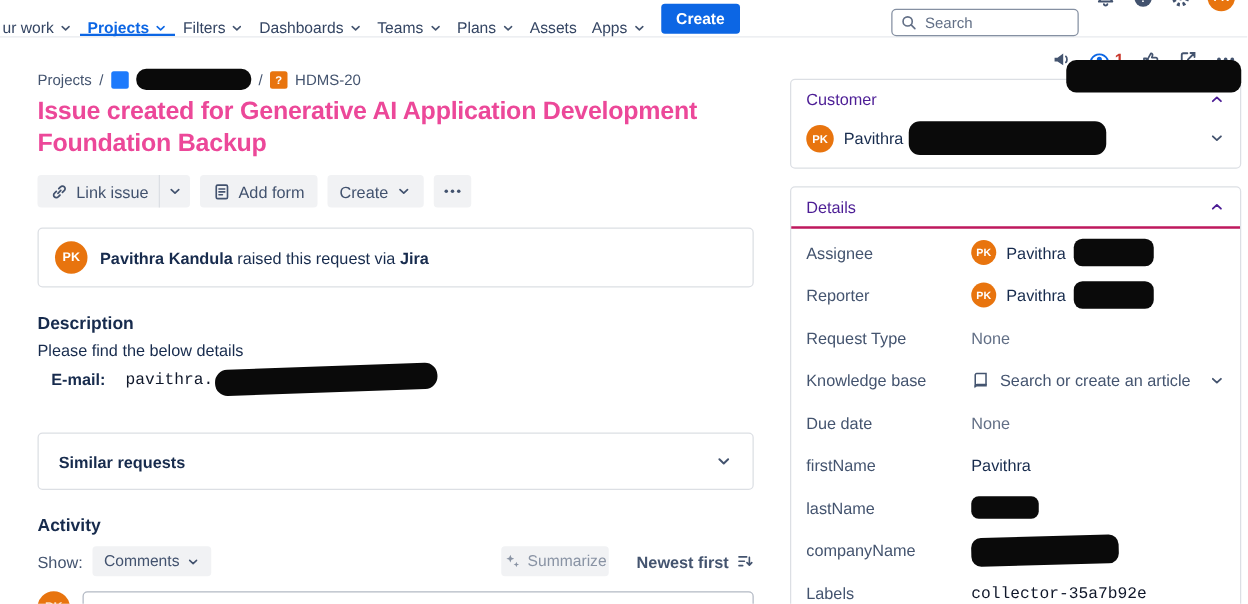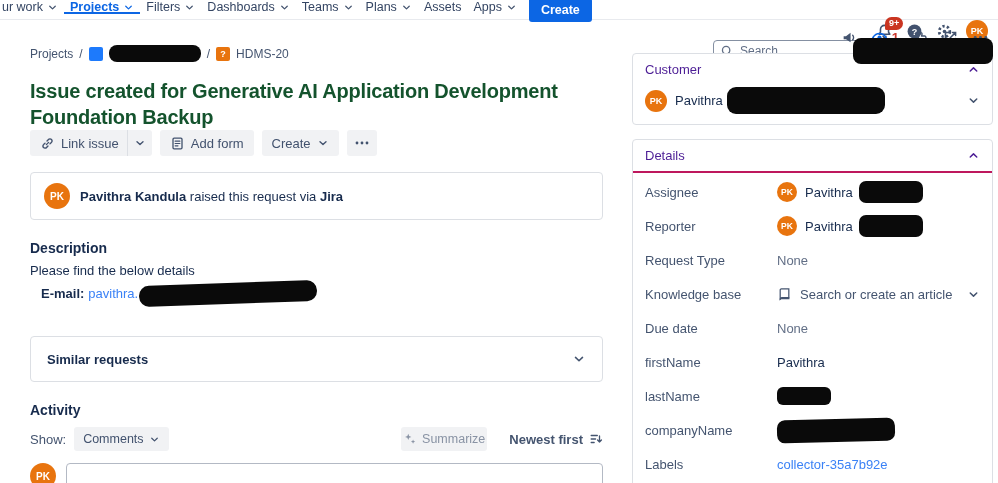--- a/index.html
+++ b/index.html
@@ -2,21 +2,21 @@
 <html><head>
 <meta charset="utf-8">
 <style>
   * { box-sizing:border-box; margin:0; padding:0; }
   html,body { width:998px; height:483px; overflow:hidden; }
   body { font-family:"Liberation Sans",sans-serif; font-size:13px; color:#172B4D; background:#fff; }
   svg { flex:none; display:block; }
   .redact { display:inline-block; background:#0a0a0a; flex:none; }
 
   
-  .topnav { height:20px; display:flex; align-items:flex-start; border-bottom:1px solid #E8EAEE; padding-right:10px; }
+  .topnav { height:30px; display:flex; align-items:flex-end; border-bottom:1px solid #E8EAEE; padding-right:10px; }
   .nav-items { display:flex; align-items:stretch; }
   .nav-item { display:flex; align-items:center; gap:4px; padding:0 6px; font-size:12.5px; color:#344563; cursor:pointer; white-space:nowrap; }
   .nav-item:first-child { padding-left:2px; }
   .nav-item svg { color:#44546F; }
   .nav-item.active { color:#0C66E4; box-shadow:inset 0 -2px 0 #0C66E4; font-weight:bold; }
   .nav-item.active svg { color:#0C66E4; }
   .create-btn { align-self:center; margin-left:6px; background:#0C66E4; color:#fff; border:none; border-radius:3px; font-size:12.5px; font-weight:bold; padding:0 12px; height:24px; cursor:pointer; font-family:inherit; }
   .nav-right { margin-left:auto; display:flex; align-items:center; gap:13px; }
   .search-box { position:relative; display:flex;margin-top:40px; }
   .search-box > svg { position:absolute; left:7px; top:50%; transform:translateY(-50%); color:#626F86; }
@@ -34,37 +34,37 @@
   .left-col { width:573px; margin-left:30px; }
   .right-col { width:361px; margin-left:29px; position:relative; }
 
   
   .breadcrumb { margin-top:25px; display:flex; align-items:center; gap:6px; font-size:12px; color:#44546F; }
   .breadcrumb a { color:#44546F; text-decoration:none; cursor:pointer; }
   .proj-ic { width:14px; height:14px; border-radius:2px; background:#1D7AFC; }
   .req-ic { width:14px; height:14px; border-radius:2px; background:#E8740E; color:#fff; font-size:9px; font-weight:bold; display:flex; align-items:center; justify-content:center; }
   .r-bc { width:92px; height:17px; border-radius:8px; }
 
-  .title { margin-top:16px; font-size:20px; line-height:26px; font-weight:bold; letter-spacing:-0.2px; color:#14532d; }
-
-  .toolbar { margin-top:0; display:flex; align-items:flex-start; gap:8px; }
+  .title { margin-top:4px; font-size:20px; line-height:26px; font-weight:bold; letter-spacing:-0.2px; color:#ec4899; }
+
+  .toolbar { margin-top:12px; display:flex; align-items:flex-start; gap:8px; }
   .btn { display:inline-flex; align-items:center; gap:6px; background:#F1F2F4; border:none; border-radius:3px; height:26px; padding:0 10px; font-size:13px; font-weight:500; color:#42526E; font-family:inherit; cursor:pointer; }
   .split { display:inline-flex; background:#F1F2F4; border-radius:3px; height:26px; align-items:stretch; }
   .split .main { display:flex; align-items:center; gap:6px; padding:0 8px 0 10px; color:#42526E; font-weight:500; cursor:pointer; }
   .split .chev { display:flex; align-items:center; padding:0 6px; border-left:1px solid #DCDFE4; color:#42526E; cursor:pointer; }
   .icon-btn { width:30px; justify-content:center; padding:0; }
 
   .banner { margin-top:16px; border:1px solid #DCDFE4; border-radius:4px; padding:10px 13px; display:flex; align-items:center; gap:10px; }
   .banner-text { font-size:13px; }
 
   .sec { margin-top:20px; font-size:14px; font-weight:bold; color:#172B4D; }
   .desc-line { margin-top:7px; font-size:13px; }
   .email-row { margin-top:5px; display:flex; align-items:center; font-size:13px; }
-  .email-row b { margin-right:4px;padding-left:11px; }
-  .link { color:#3b82f6; text-decoration:none; cursor:pointer; }
+  .email-row b { margin-right:16px;padding-left:11px; }
+  .link { color:#0f172a; text-decoration:none; cursor:pointer;font-family:Liberation Mono, monospace; }
   .r-email { width:178px; height:21px; border-radius:10px; margin-left:1px; transform:rotate(-2deg); }
 
   .similar { margin-top:32px; border:1px solid #DCDFE4; border-radius:4px; height:46px; padding:0 16px; display:flex; align-items:center; justify-content:space-between; font-weight:bold; font-size:13px; cursor:pointer; color:#44546F; }
   .similar span { color:#172B4D; }
 
   .show-row { margin-top:9px; display:flex; align-items:center; gap:8px; font-size:13px; color:#44546F; }
   .chip { display:inline-flex; align-items:center; gap:5px; background:#F1F2F4; border:none; border-radius:3px; height:24px; padding:0 9px; font-size:12.5px; font-weight:500; color:#42526E; font-family:inherit; cursor:pointer; }
   .spacer { flex:1; }
   .summarize { color:#8993A4; padding:0 2px; }
   .sort { display:flex; align-items:center; gap:6px; font-weight:bold; color:#44546F; margin-left:14px; cursor:pointer; }

